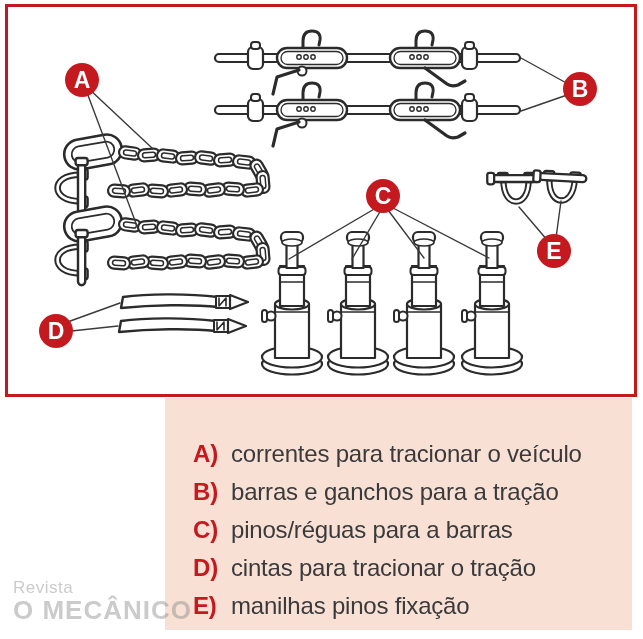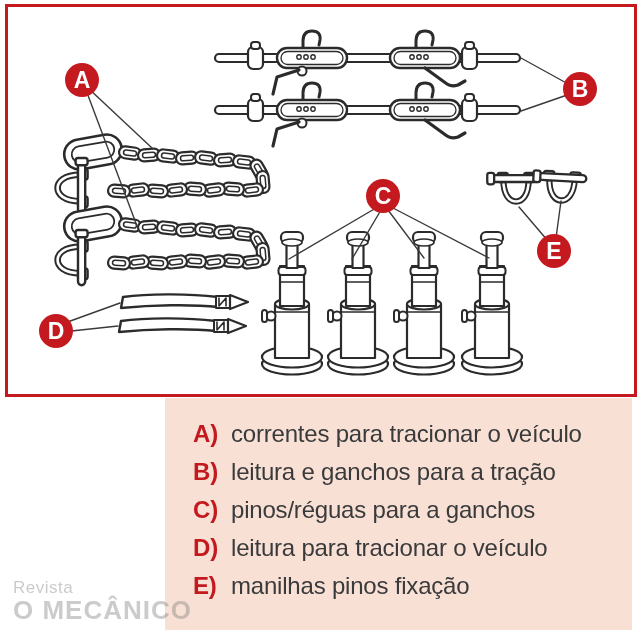--- a/index.html
+++ b/index.html
@@ -29,21 +29,21 @@
   .badge-c{left:366px;top:179px;}
   .badge-d{left:39px;top:314px;}
   .badge-e{left:537px;top:234px;}
 
   .legend-box{
     position:absolute;left:165px;top:398px;width:467px;height:232px;
     background:var(--beige);box-sizing:border-box;padding:22px 0 0 28px;
   }
   .legend-row{display:flex;align-items:baseline;height:38px;font-size:24px;letter-spacing:-0.2px;}
   .legend-key{color:var(--red);font-weight:bold;width:38px;flex:0 0 38px;}
-  .legend-text{color:var(--dark);}
+  .legend-text{color:var(--dark);margin-top:20px;}
 
   .watermark{position:absolute;left:13px;top:578px;z-index:5;color:var(--wm);}
   .wm-line1{font-size:17px;letter-spacing:0.5px;}
   .wm-line2{font-size:26px;font-weight:bold;letter-spacing:1px;margin-top:-3px;}
 </style>
 </head>
 <body>
 
 <div class="stage">
 
@@ -206,29 +206,29 @@
   <div class="badge badge-d">D</div>
   <div class="badge badge-e">E</div>
 
   <div class="legend-box">
     <div class="legend-row">
       <span class="legend-key">A)</span>
       <span class="legend-text">correntes para tracionar o veículo</span>
     </div>
     <div class="legend-row">
       <span class="legend-key">B)</span>
-      <span class="legend-text">leitura e ganchos para a tração</span>
+      <span class="legend-text">barras e ganchos para a tração</span>
     </div>
     <div class="legend-row">
       <span class="legend-key">C)</span>
-      <span class="legend-text">pinos/réguas para a ganchos</span>
+      <span class="legend-text">pinos/réguas para a barras</span>
     </div>
     <div class="legend-row">
       <span class="legend-key">D)</span>
-      <span class="legend-text">leitura para tracionar o veículo</span>
+      <span class="legend-text">cintas para tracionar o tração</span>
     </div>
     <div class="legend-row">
       <span class="legend-key">E)</span>
       <span class="legend-text">manilhas pinos fixação</span>
     </div>
   </div>
 
   <div class="watermark">
     <div class="wm-line1">Revista</div>
     <div class="wm-line2">O MECÂNICO</div>

